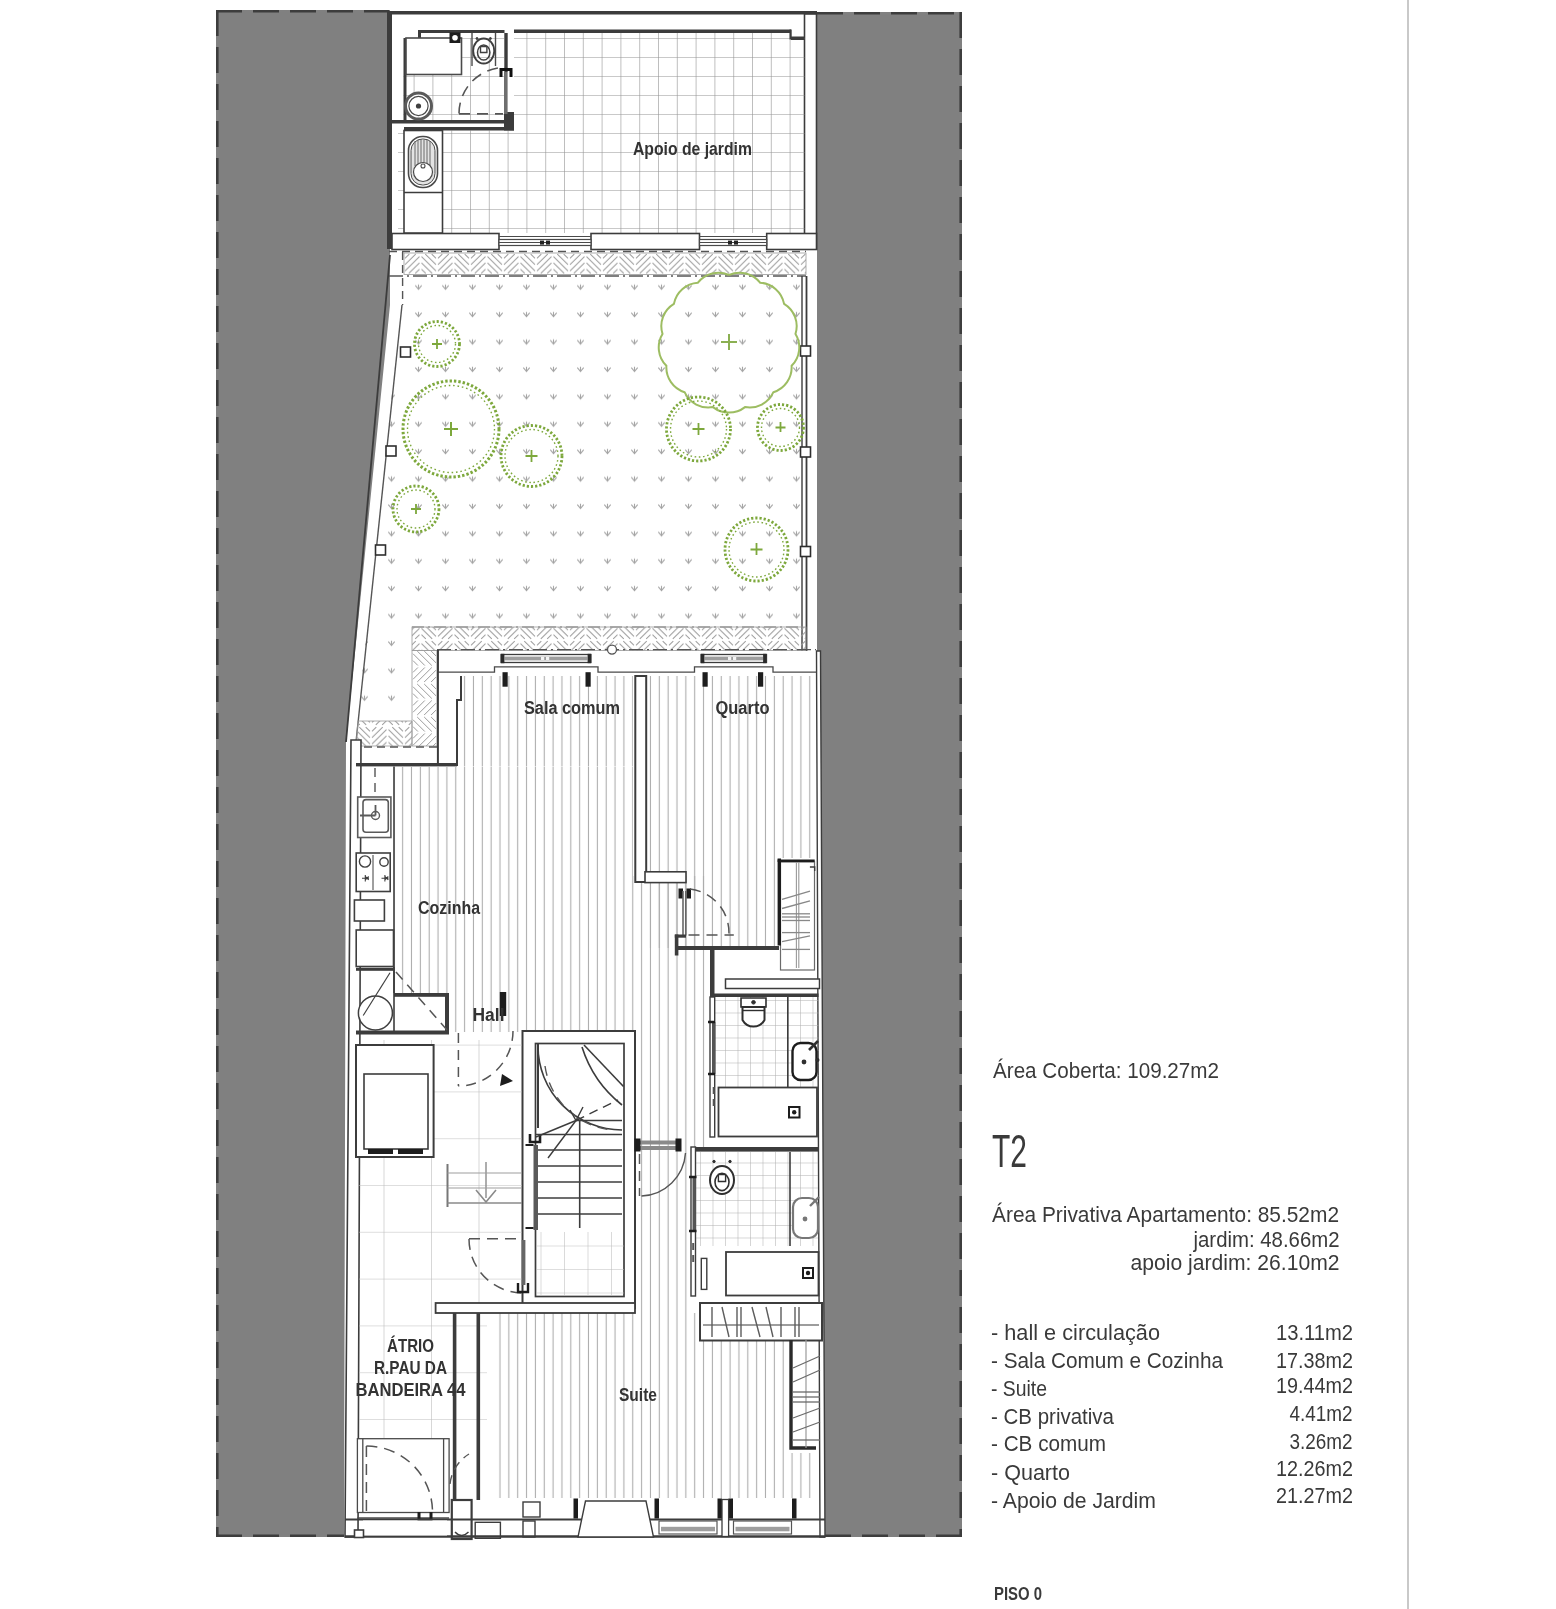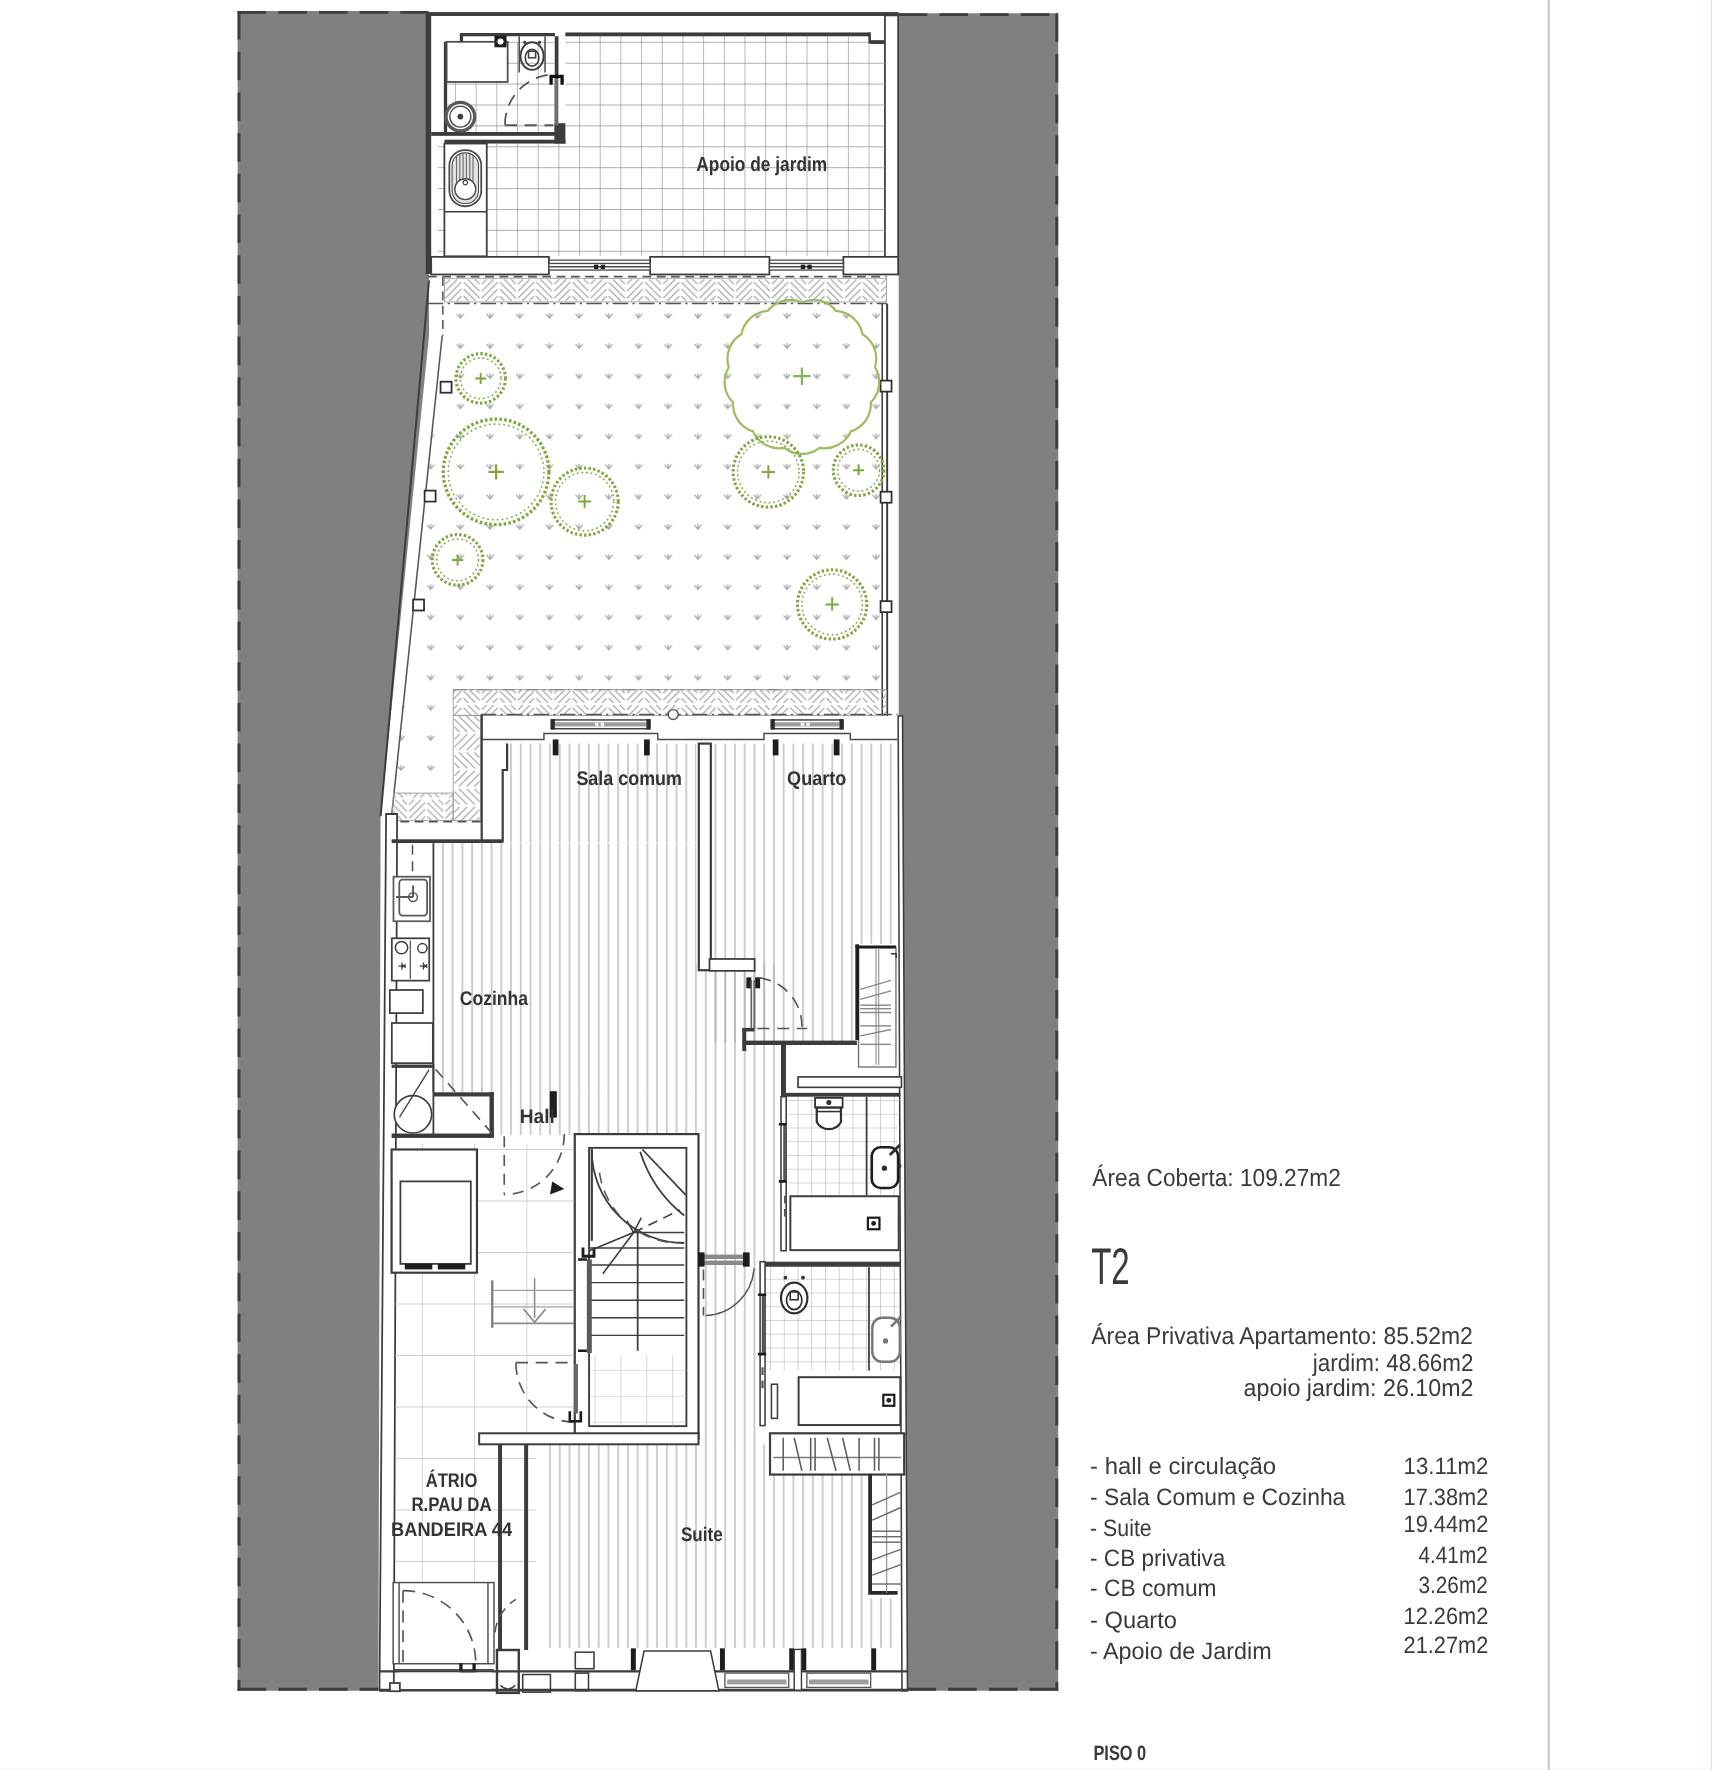--- a/index.html
+++ b/index.html
@@ -1,16 +1,16 @@
 <!DOCTYPE html>
 <html><head>
 <meta charset="utf-8">
 <style>
 html,body{margin:0;padding:0;background:#ffffff;}
-#page{position:relative;width:1556px;height:1609px;background:#f97316;overflow:hidden;
+#page{position:relative;width:1556px;height:1609px;background:#1d4ed8;overflow:hidden;
 font-family:"Liberation Sans", sans-serif;}
 svg{position:absolute;left:0;top:0;}
 </style>
 </head>
 <body>
 <div id="page">
 <svg width="1556" height="1609" viewBox="0 0 1556 1609">
 <defs>
 <pattern id="tile17" width="18.8" height="19" patternUnits="userSpaceOnUse">
   <path d="M18.8 0H0V19" fill="none" stroke="#949494" stroke-width="1.2"></path>

